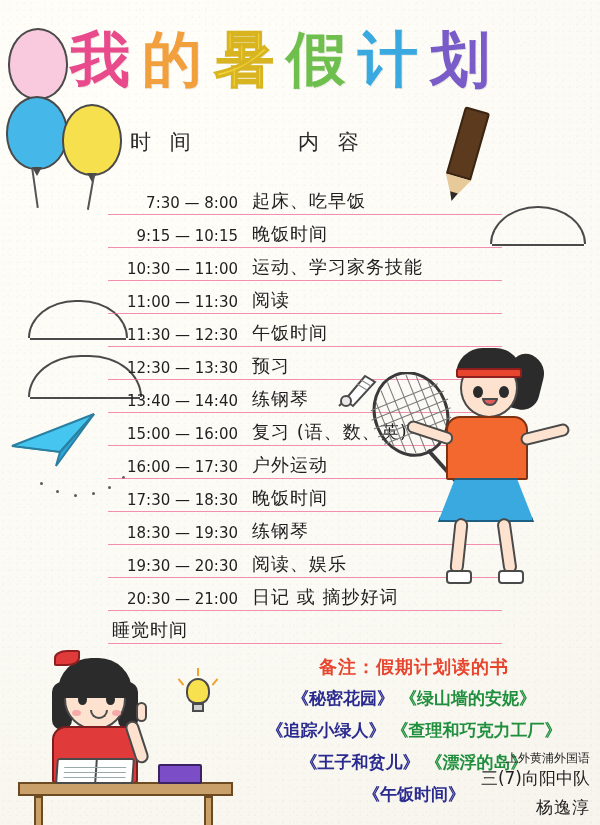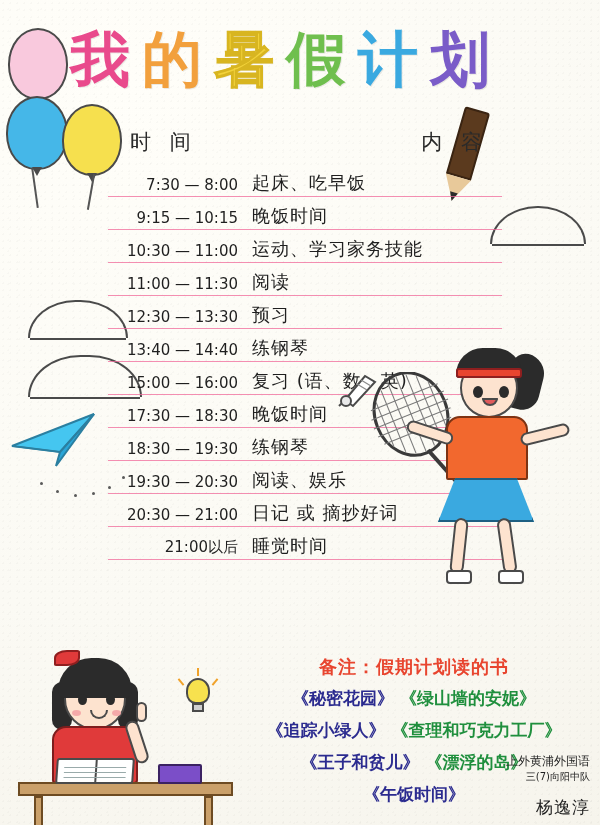--- a/index.html
+++ b/index.html
@@ -156,22 +156,21 @@
     left: 108px;
     top: 128px;
     width: 380px;
   }
   .sched-head {
     display: flex;
     font-family: "DejaVu Sans", sans-serif;
     font-size: 21px;
     color: #2a2a2a;
     letter-spacing: 6px;
-    margin-bottom: 10px;
-    justify-content: space-between;
+    margin-bottom: 28px;
   }
   .sched-head .h-time { width: 140px; padding-left: 22px; }
   .sched-head .h-content { padding-left: 28px; }
 
   .row {
     display: flex;
     align-items: flex-end;
     height: 33px;
     position: relative;
   }
@@ -231,21 +230,21 @@
   
   .signature {
     position: absolute;
     right: 10px;
     bottom: 6px;
     text-align: right;
     font-family: "DejaVu Sans", sans-serif;
     color: #1f1f1f;
   }
   .sig-line1 { font-size: 12px; }
-  .sig-line2 { font-size: 10px; margin-bottom: 12px; }
+  .sig-line2 { font-size: 17px; margin-bottom: 6px; text-align: center; }
   .sig-name  { font-size: 17px; letter-spacing: 1px; }
 
   
   .bulb {
     position: absolute;
     left: 178px;
     top: 672px;
     width: 40px;
     height: 52px;
   }
@@ -468,56 +467,65 @@
       <div class="time">10:30 — 11:00</div>
       <div class="content">运动、学习家务技能</div>
     </div>
     <div class="row">
       <div class="line"></div>
       <div class="time">11:00 — 11:30</div>
       <div class="content">阅读</div>
     </div>
     <div class="row">
       <div class="line"></div>
+      <div class="time">11:30 — 12:30</div>
+      <div class="content">午饭时间</div>
+    </div>
+    <div class="row">
+      <div class="line"></div>
       <div class="time">12:30 — 13:30</div>
       <div class="content">预习</div>
     </div>
     <div class="row">
       <div class="line"></div>
       <div class="time">13:40 — 14:40</div>
       <div class="content">练钢琴</div>
     </div>
     <div class="row">
       <div class="line"></div>
       <div class="time">15:00 — 16:00</div>
       <div class="content">复习 (语、数、英)</div>
     </div>
     <div class="row">
       <div class="line"></div>
+      <div class="time">16:00 — 17:30</div>
+      <div class="content">户外运动</div>
+    </div>
+    <div class="row">
+      <div class="line"></div>
       <div class="time">17:30 — 18:30</div>
       <div class="content">晚饭时间</div>
     </div>
     <div class="row">
       <div class="line"></div>
       <div class="time">18:30 — 19:30</div>
       <div class="content">练钢琴</div>
     </div>
     <div class="row">
       <div class="line"></div>
       <div class="time">19:30 — 20:30</div>
       <div class="content">阅读、娱乐</div>
     </div>
     <div class="row">
       <div class="line"></div>
       <div class="time">20:30 — 21:00</div>
       <div class="content">日记 或 摘抄好词</div>
     </div>
     <div class="row">
       <div class="line"></div>
-      <div class="time">21:00以后</div>
       <div class="content">睡觉时间</div>
     </div>
   </div>
 
   <div class="girl-sport">
 
     <div class="shuttle">
       <svg width="46" height="42" viewBox="0 0 46 42">
         <path d="M10,30 L30,6 L40,12 L18,36 Z" fill="#ffffff" stroke="#4a4a4a" stroke-width="2"></path>
         <path d="M10,30 L4,36" stroke="#4a4a4a" stroke-width="2"></path>

